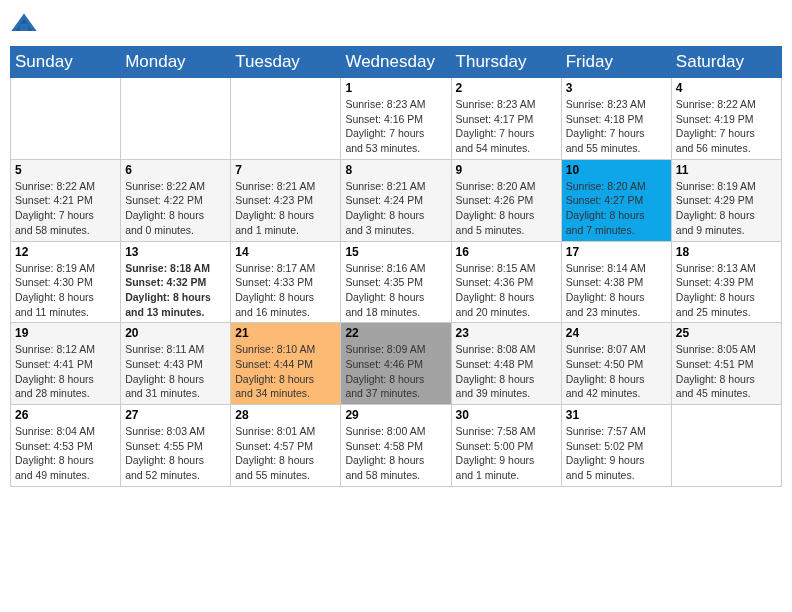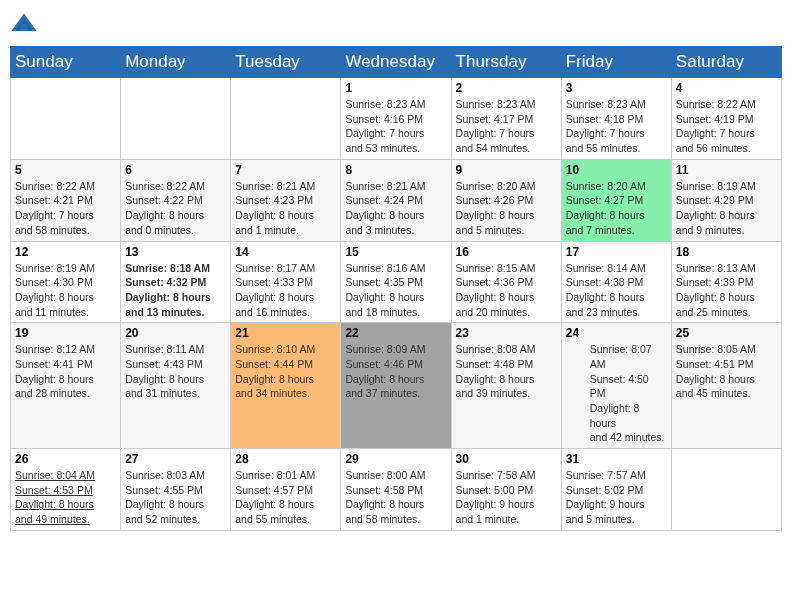--- a/index.html
+++ b/index.html
@@ -196,21 +196,21 @@
 Daylight: 8 hours
 and 3 minutes.</div>
           </td>
           <td style="background: rgb(245, 245, 245);">
             <span class="day-num">9</span>
             <div class="day-info" style="white-space: pre-line;">Sunrise: 8:20 AM
 Sunset: 4:26 PM
 Daylight: 8 hours
 and 5 minutes.</div>
           </td>
-          <td style="background: #86efac; margin-top: 16px;">
+          <td style="background: #0ea5e9; margin-top: 16px;">
             <span class="day-num">10</span>
             <div class="day-info" style="white-space: pre-line;">Sunrise: 8:20 AM
 Sunset: 4:27 PM
 Daylight: 8 hours
 and 7 minutes.</div>
           </td>
           <td style="background: rgb(245, 245, 245);">
             <span class="day-num">11</span>
             <div class="day-info" style="white-space: pre-line;">Sunrise: 8:19 AM
 Sunset: 4:29 PM
@@ -300,37 +300,37 @@
           </td>
           <td style="background: rgb(245, 245, 245); margin-top: 8px;">
             <span class="day-num">23</span>
             <div class="day-info" style="white-space: pre-line;">Sunrise: 8:08 AM
 Sunset: 4:48 PM
 Daylight: 8 hours
 and 39 minutes.</div>
           </td>
           <td style="background: rgb(245, 245, 245);">
             <span class="day-num">24</span>
-            <div class="day-info" style="white-space: pre-line; margin-left: 24px;">Sunrise: 8:07 AM
+            <div class="day-info" style="white-space: pre-line;">Sunrise: 8:07 AM
 Sunset: 4:50 PM
 Daylight: 8 hours
 and 42 minutes.</div>
           </td>
           <td style="background: rgb(245, 245, 245);">
             <span class="day-num">25</span>
             <div class="day-info" style="white-space: pre-line;">Sunrise: 8:05 AM
 Sunset: 4:51 PM
 Daylight: 8 hours
 and 45 minutes.</div>
           </td>
         </tr>
         <tr>
           <td>
             <span class="day-num">26</span>
-            <div class="day-info" style="white-space: pre-line; text-decoration: underline;">Sunrise: 8:04 AM
+            <div class="day-info" style="white-space: pre-line;">Sunrise: 8:04 AM
 Sunset: 4:53 PM
 Daylight: 8 hours
 and 49 minutes.</div>
           </td>
           <td>
             <span class="day-num">27</span>
             <div class="day-info" style="white-space: pre-line;">Sunrise: 8:03 AM
 Sunset: 4:55 PM
 Daylight: 8 hours
 and 52 minutes.</div>

